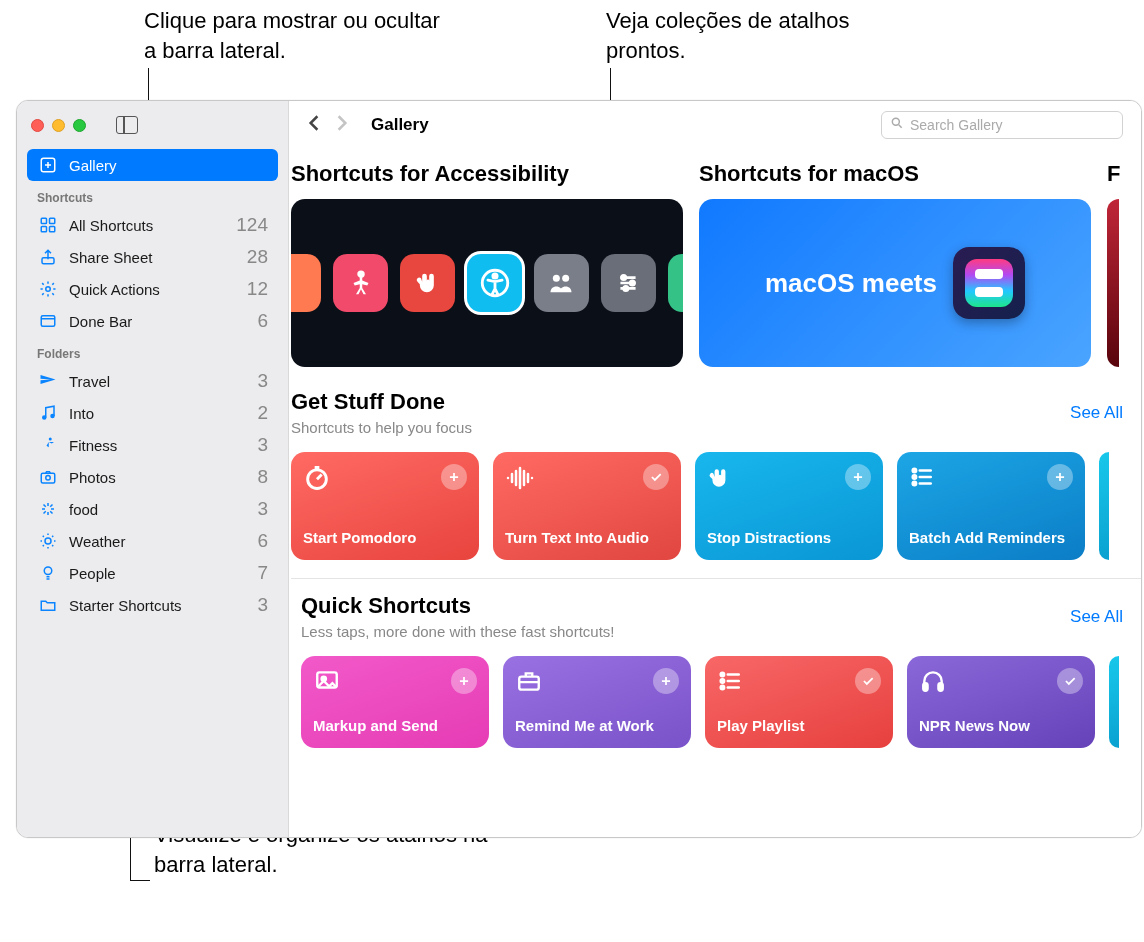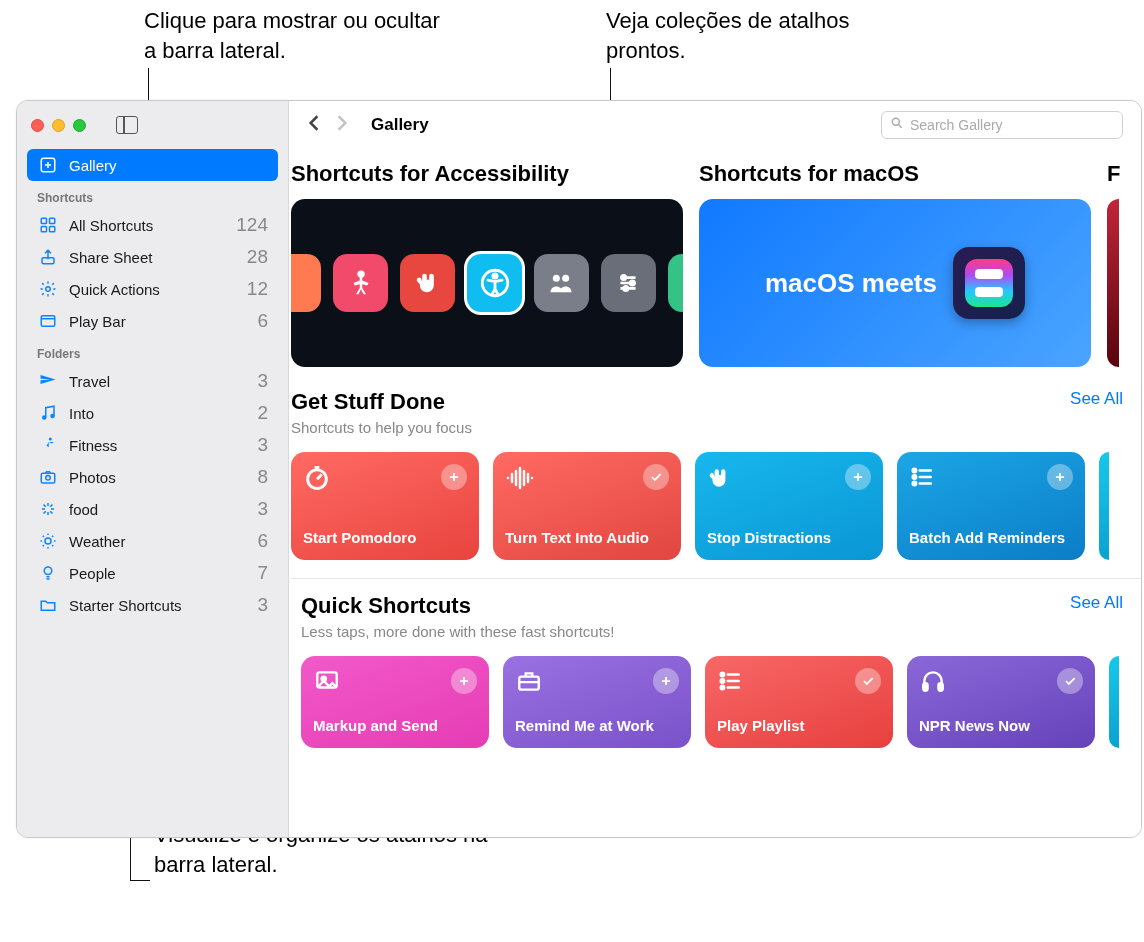--- a/index.html
+++ b/index.html
@@ -180,21 +180,21 @@
   width: 12px;
   border-top-left-radius: 14px; border-bottom-left-radius: 14px;
   border-top-right-radius:0; border-bottom-right-radius:0;
   background: linear-gradient(180deg,#c02638,#58040c);
 }
 
 .section {
   padding: 22px 0 0 0;
 }
 .section-hdr {
-  display:flex; align-items: flex-start; padding-right: 18px;
+  display:flex; align-items: center; padding-right: 18px;
 }
 .section-title { font-size: 22px; font-weight:700; }
 .section-sub { font-size: 15px; color: #888; margin-top: 4px; }
 .see-all { margin-left:auto; color:#007aff; font-size:17px; cursor:default; }
 .hr { border:none; border-top:1px solid #e4e4e4; margin: 18px 0 0 0; }
 
 .cards {
   display:flex; gap: 14px; margin-top: 16px; align-items: center;
 }
 .card {
@@ -310,21 +310,21 @@
         <span>Quick Actions</span>
         <span class="count">12</span>
       </div>
       <div class="sidebar-item">
         <span class="icon">
             <svg viewBox="0 0 24 24" fill="none" stroke="#0a84ff" stroke-width="2">
               <rect x="3" y="5" width="18" height="14" rx="2"></rect>
               <path d="M3 9h18"></path>
             </svg>
           </span>
-        <span>Play Bar</span>
+        <span>Done Bar</span>
         <span class="count">6</span>
       </div>
 
       <div class="sidebar-section">Folders</div>
 
       <div class="sidebar-item">
         <span class="icon">
             <svg viewBox="0 0 24 24" fill="#0a84ff">
               <path d="M2 16l20-6-20-6v5l14 1-14 1z"></path>
             </svg>

